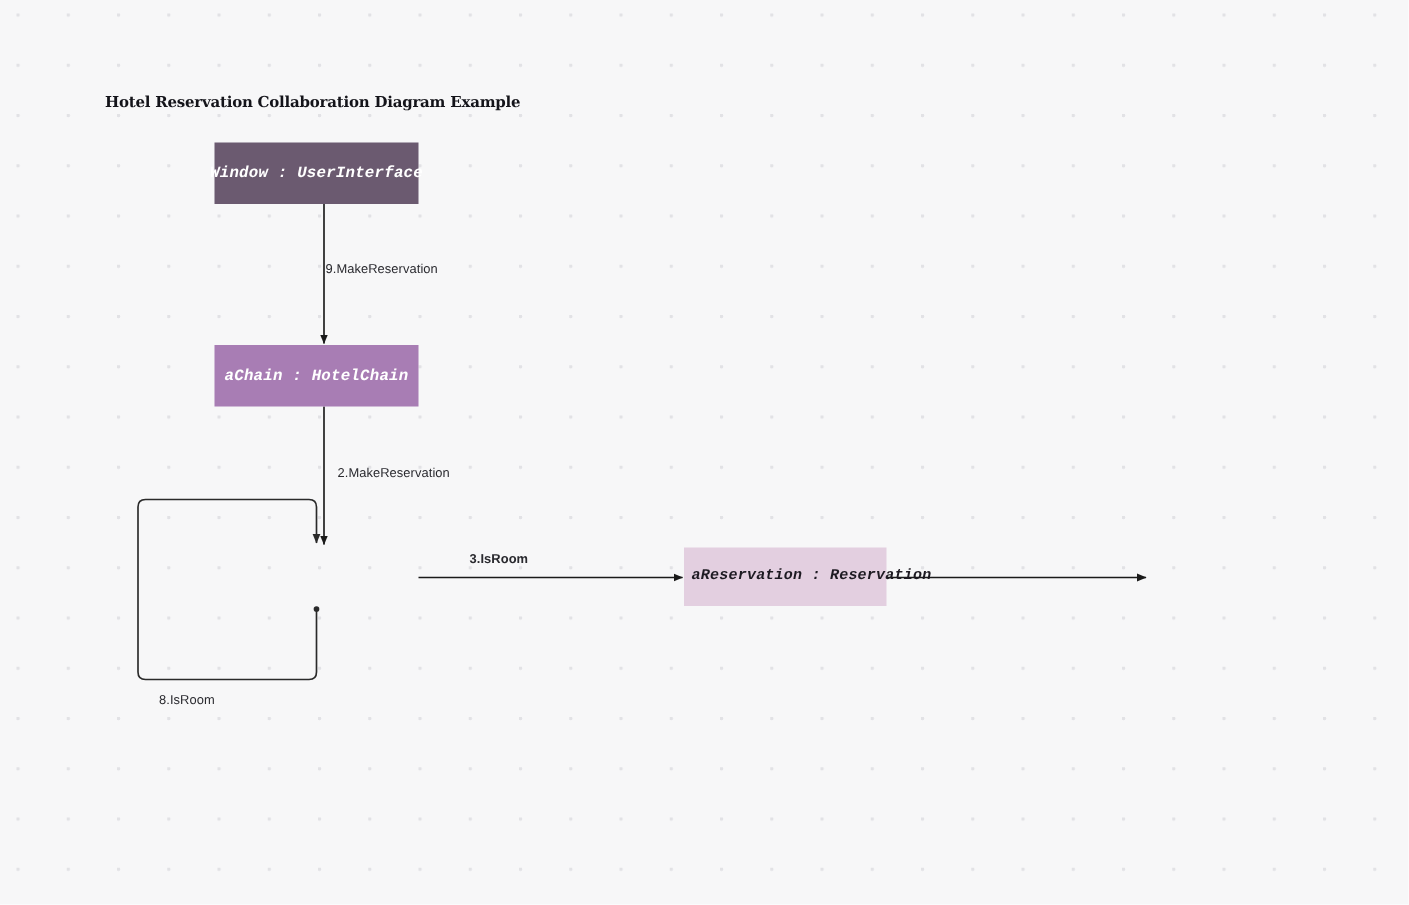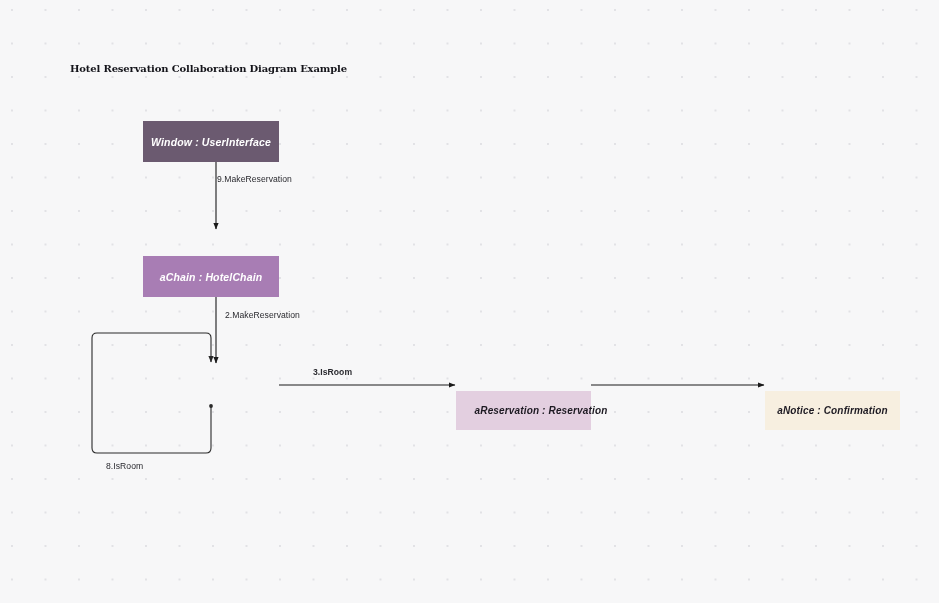--- a/index.html
+++ b/index.html
@@ -46,29 +46,28 @@
     height: 603px;
   }
 
   
   .node {
     position: absolute;
     box-sizing: border-box;
     display: flex;
     align-items: center;
     justify-content: center;
-    font-family: Liberation Sans, sans-serif;
+    font-family: Liberation Mono, monospace;
     font-style: italic;
     font-weight: 700;
     font-size: 10.5px;
     letter-spacing: 0.15px;
     text-align: center;
     white-space: nowrap;
     user-select: none;
-    margin-top: 26px;
   }
   .node-light-text { color: #ffffff; }
   .node-dark-text  { color: #1d1a22; }
 
   #node-window {
     left: 143px; top: 95px; width: 136px; height: 41px;
     background: #6b5a70;
   }
   #node-hotelchain {
     left: 143px; top: 230px; width: 136px; height: 41px;
@@ -145,21 +144,20 @@
     <circle cx="211" cy="406" r="1.9" fill="#2a2a2a"></circle>
   </svg>
 
   <div class="node node-light-text" id="node-window">Window : UserInterface</div>
 
   <div class="node node-light-text" id="node-hotelchain">aChain : HotelChain</div>
 
 
   <div class="node node-dark-text" id="node-reservation">aReservation : Reservation</div>
 
-  <div class="node node-dark-text" id="node-confirmation">aNotice : Confirmation</div>
 
   <div class="edge-label" id="label-1">9.MakeReservation</div>
 
   <div class="edge-label" id="label-2">2.MakeReservation</div>
 
   <div class="edge-label" id="label-3">3.IsRoom</div>
 
   <div class="edge-label" id="label-4">8.IsRoom</div>
 
 </div>

